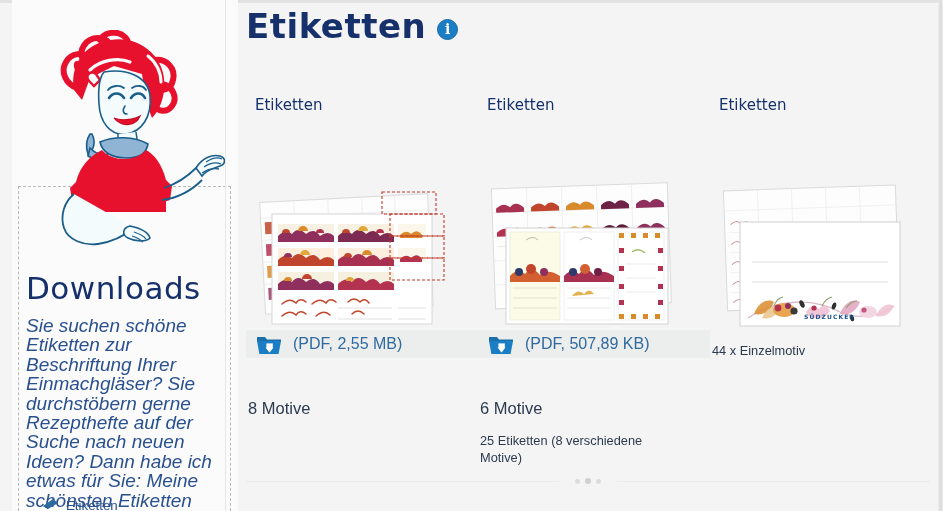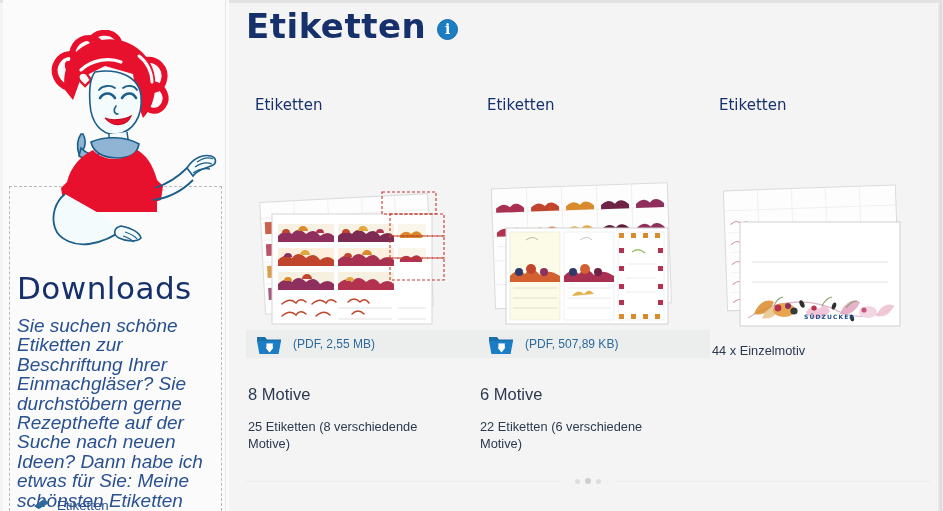--- a/index.html
+++ b/index.html
@@ -16,21 +16,21 @@
     overflow: hidden;
   }
   
   .frame-top { position:absolute; left:0; top:0; width:943px; height:3px; background:#e2e2e2; }
   .frame-right { position:absolute; right:0; top:0; width:4px; height:511px;
                  background:linear-gradient(to right,#e8e8e8,#d8d8d8,#f0f0f0); }
   .frame-inner-line { position:absolute; right:4px; top:4px; width:1px; height:507px; background:#e9e9e9; }
 
   
   #sidebar {
-    position: absolute; left: 3px; top: 0;
+    position: absolute; left: 12px; top: 0;
     width: 226px; height: 511px;
     background: #fbfbfb;
   }
   #sidebar-divider {
     position:absolute; left:225px; top:0; width:1px; height:511px; background:#e6e6e6;
   }
   #dashed-box {
     position: absolute; left: 6px; top: 186px;
     width: 213px; height: 325px;
     border: 1px dashed #b9b9b9;
@@ -110,24 +110,24 @@
     margin-top: 6px;
   }
   .dl-bar {
     height: 28px;
     background: #eceded;
     display: flex; align-items: center;
     padding-left: 10px;
     gap: 10px;
     margin-top: 2px;
   }
-  .dl-size { font-size: 12px; color: #2e6a9e; }
+  .dl-size { font-size: 16px; color: #2e6a9e; }
   .card-title {
     font-size: 16.5px; color: #2b3a4f;
-    margin-top: 27px; margin-left: 2px;
+    margin-top: 41px; margin-left: 2px;
   }
   .card-desc {
     font-size: 12.8px; color: #2b3a4f;
     margin-top: 14px; margin-left: 2px;
     width: 192px; line-height: 17px;
   }
 
   
   .folder-icon { width: 27px; height: 23px; flex: none; display:block; }
 
@@ -350,21 +350,20 @@
               <path d="M1 4 h8 l2 2.6 h14 v2 H1 Z" fill="#1b6fa8"></path>
               <path d="M1 8 h24 l-2.4 13 H3.4 Z" fill="#1b7ec4"></path>
               <path d="M13.6 10.4 v4.6 h3.2 l-3.2 4.2 -3.2 -4.2 h3.2 z" fill="#ffffff"></path>
               <path d="M10.4 10.4 h6.4 v4.6 h-6.4 z" fill="#ffffff"></path>
               <path d="M13.5 19.4 L9.6 14.6 h7.8 z" fill="#ffffff"></path>
             </svg>
           </span>
           <span class="dl-size">(PDF, 2,55 MB)</span>
         </div>
         <div class="card-title">8 Motive</div>
-        <div class="card-desc">25 Etiketten (8 verschiedende Motive)</div>
       </div>
 
       <div class="card">
         <div class="card-label">Etiketten</div>
         <div class="thumb-wrap">
           <svg width="200" height="200" viewBox="0 0 200 200" xmlns="http://www.w3.org/2000/svg">
             <g transform="translate(8,8)">
 
               <g transform="rotate(-2 90 70)">
                 <rect x="6" y="50" width="176" height="120" fill="#fdfdfd" stroke="#dbdbdb" stroke-width="1"></rect>
@@ -465,21 +464,21 @@
             <svg class="folder-icon" viewBox="0 0 27 23" xmlns="http://www.w3.org/2000/svg">
               <path d="M1 4 h8 l2 2.6 h14 v2 H1 Z" fill="#1b6fa8"></path>
               <path d="M1 8 h24 l-2.4 13 H3.4 Z" fill="#1b7ec4"></path>
               <path d="M10.4 10.4 h6.4 v4.6 h-6.4 z" fill="#ffffff"></path>
               <path d="M13.5 19.4 L9.6 14.6 h7.8 z" fill="#ffffff"></path>
             </svg>
           </span>
           <span class="dl-size">(PDF, 507,89 KB)</span>
         </div>
         <div class="card-title">6 Motive</div>
-        <div class="card-desc">22 Etiketten (6 verschiedene Motive)</div>
+        <div class="card-desc">25 Etiketten (8 verschiedene Motive)</div>
       </div>
 
       <div class="card">
         <div class="card-label">Etiketten</div>
         <div class="thumb-wrap">
           <svg width="200" height="200" viewBox="0 0 200 200" xmlns="http://www.w3.org/2000/svg">
             <g transform="translate(8,8)">
 
               <g transform="rotate(-2 90 70)">
                 <rect x="6" y="52" width="172" height="120" fill="#fdfdfd" stroke="#dadada" stroke-width="1"></rect>

